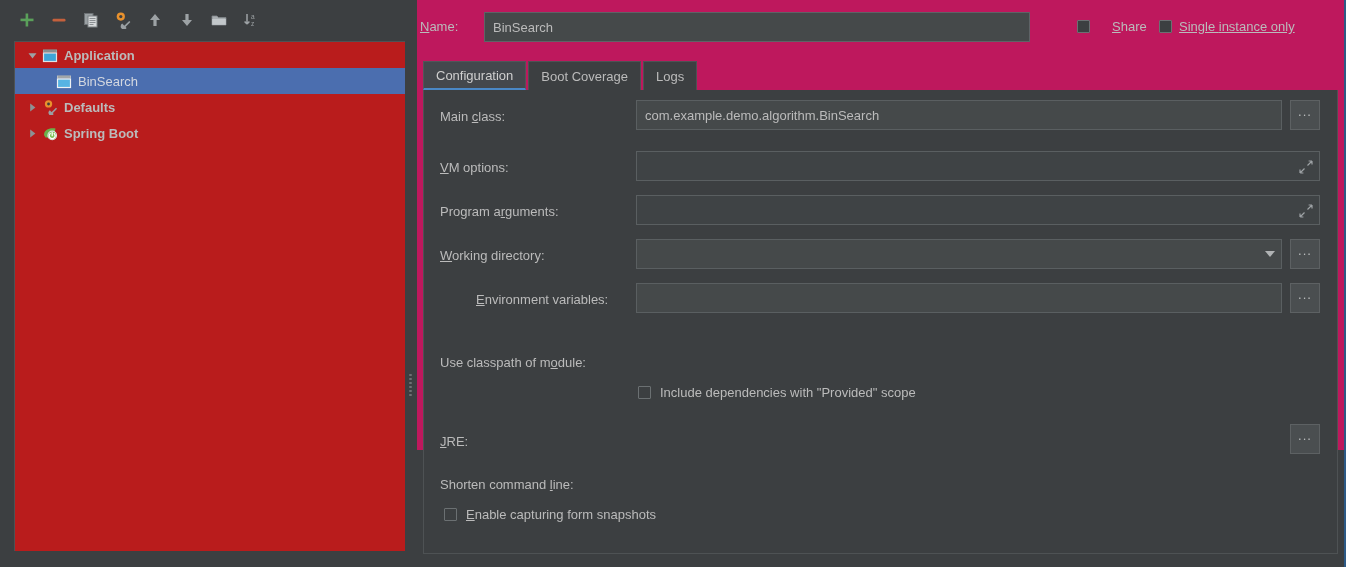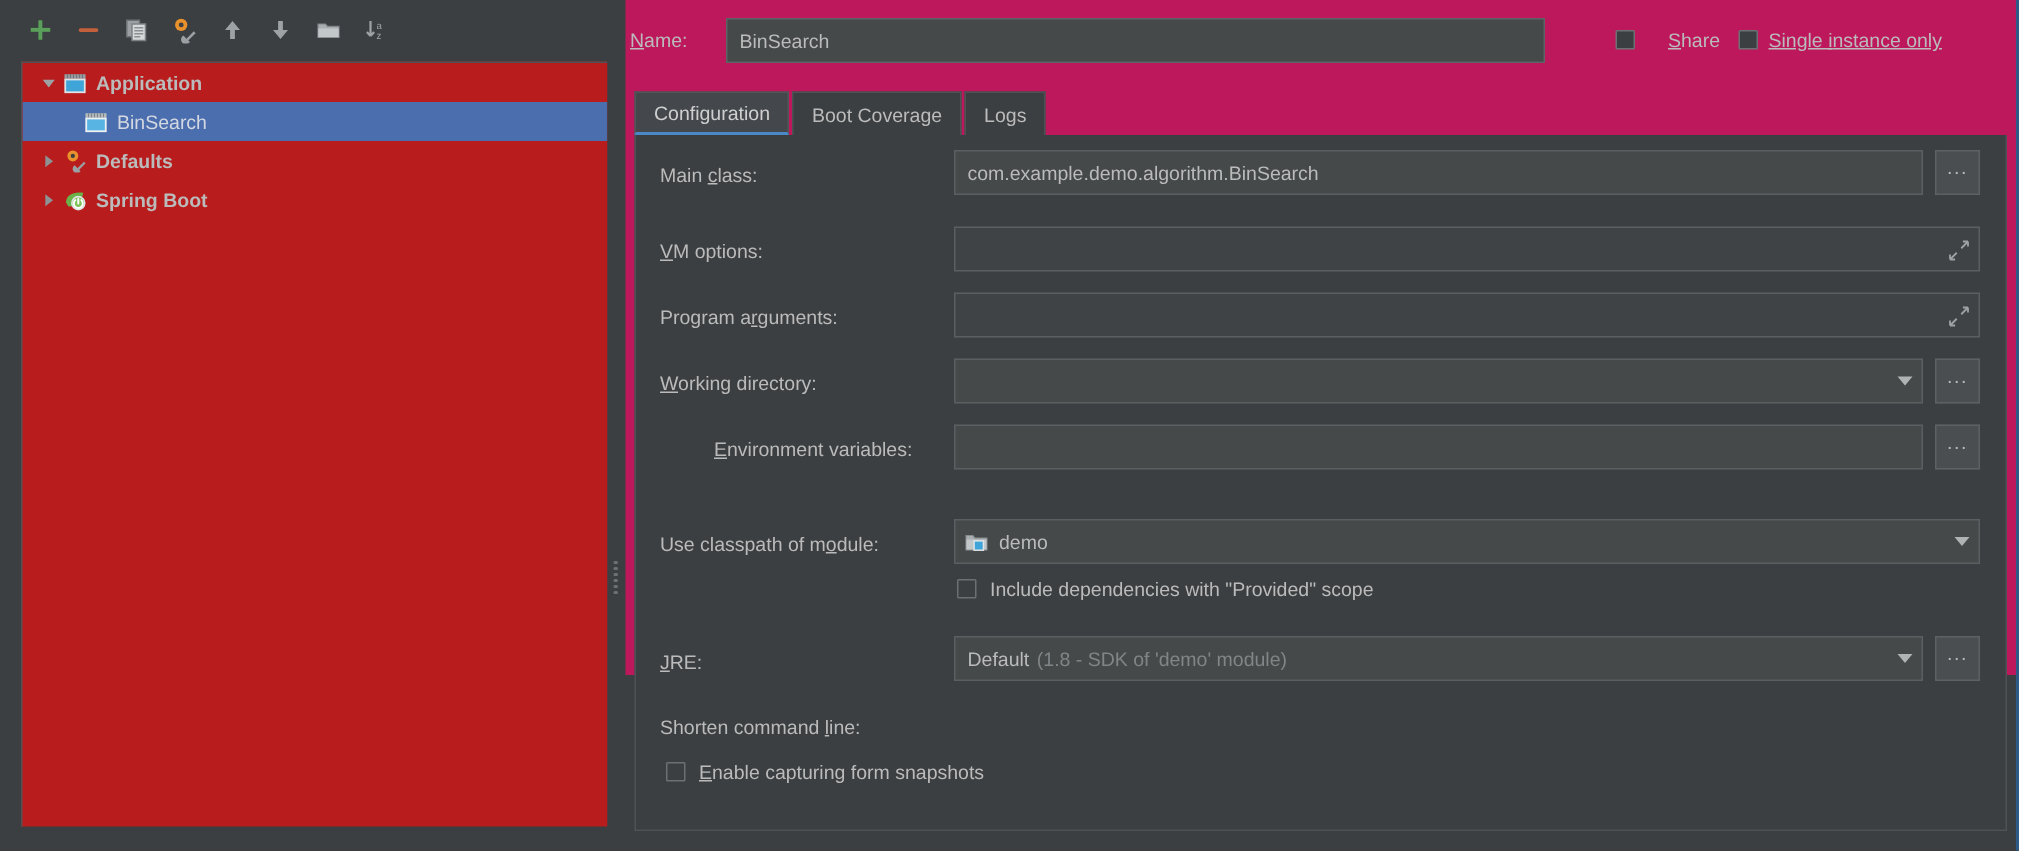--- a/index.html
+++ b/index.html
@@ -553,47 +553,27 @@
 
       <span class="flabel" style="left:16px; top:202px;margin-left:36px;"><u class="mn">E</u>nvironment variables:</span>
       <div class="field" style="left:212px; top:193px; width:646px;">
         <span></span>
       </div>
       <div class="browse-btn" style="left:866px; top:193px;">
         <span>...</span>
       </div>
 
       <span class="flabel" style="left:16px; top:265px;">Use classpath of m<u class="mn">o</u>dule:</span>
-      <div class="field combo" style="left:212px; top:256px; width:684px; padding-left:6px;">
-        <span style="display:flex;align-items:center;margin-right:7px;">
-          <svg width="16" height="15" viewBox="0 0 16 15">
-            <path d="M1 3 L5.6 3 L6.9 4.6 L15 4.6 L15 12.6 L1 12.6 Z" fill="#a9aeb1" stroke="#868b8e" stroke-width="0.7"></path>
-            <rect x="1.3" y="5.7" width="13.4" height="6.6" fill="#c1c6c9"></rect>
-            <rect x="6.4" y="6.6" width="6.2" height="6.2" fill="#3fa4d8" stroke="#dfe3e5" stroke-width="1"></rect>
-          </svg>
-        </span>
-        <span>demo</span>
-        <span class="dd-arrow">
-            <i class="tri"></i>
-          </span>
-      </div>
 
       <div class="inline-cb" style="left:214px; top:295px;">
         <span class="checkbox"></span>
         <span class="cb-text">Include dependencies with "Provided" scope</span>
       </div>
 
       <span class="flabel" style="left:16px; top:344px;"><u class="mn">J</u>RE:</span>
-      <div class="field combo" style="left:212px; top:334px; width:646px;">
-        <span>Default</span>
-        <span class="muted" style="margin-left:5px;">(1.8 - SDK of 'demo' module)</span>
-        <span class="dd-arrow">
-            <i class="tri"></i>
-          </span>
-      </div>
       <div class="browse-btn" style="left:866px; top:334px;">
         <span>...</span>
       </div>
 
       <span class="flabel" style="left:16px; top:387px;">Shorten command <u class="mn">l</u>ine:</span>
 
       <div class="inline-cb" style="left:20px; top:417px;">
         <span class="checkbox"></span>
         <span class="cb-text"><u class="mn">E</u>nable capturing form snapshots</span>
       </div>

